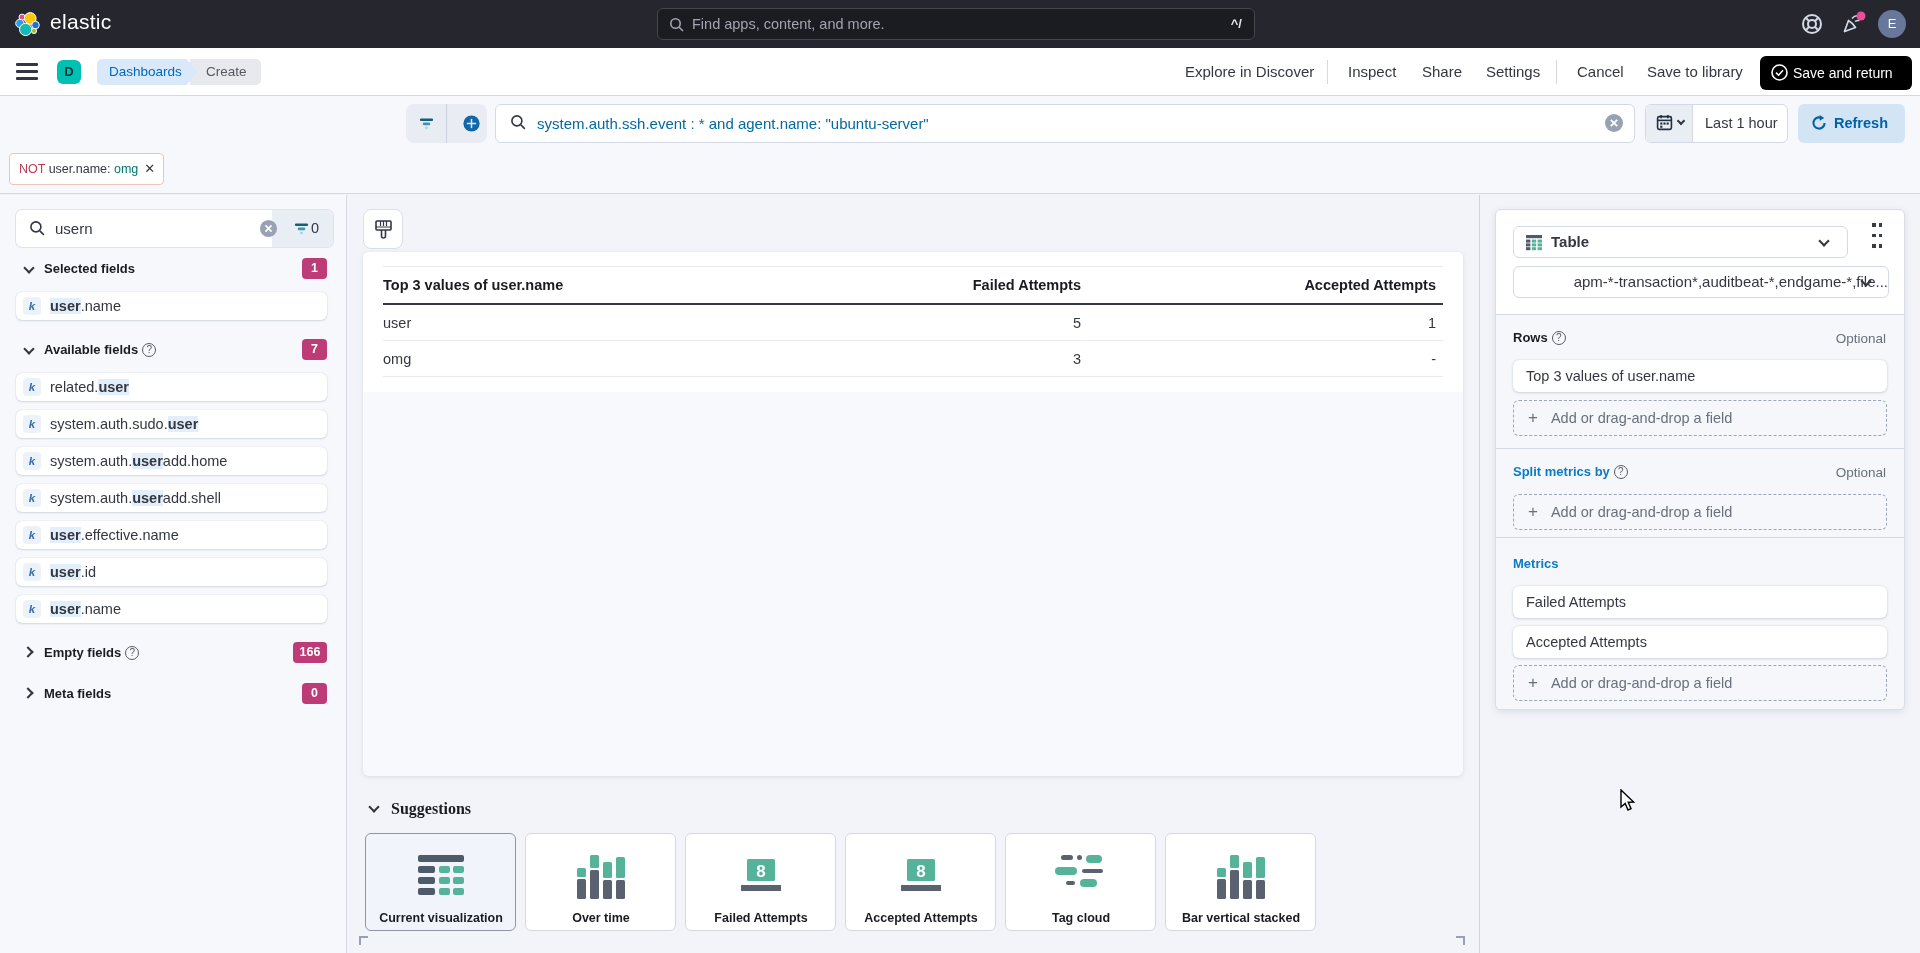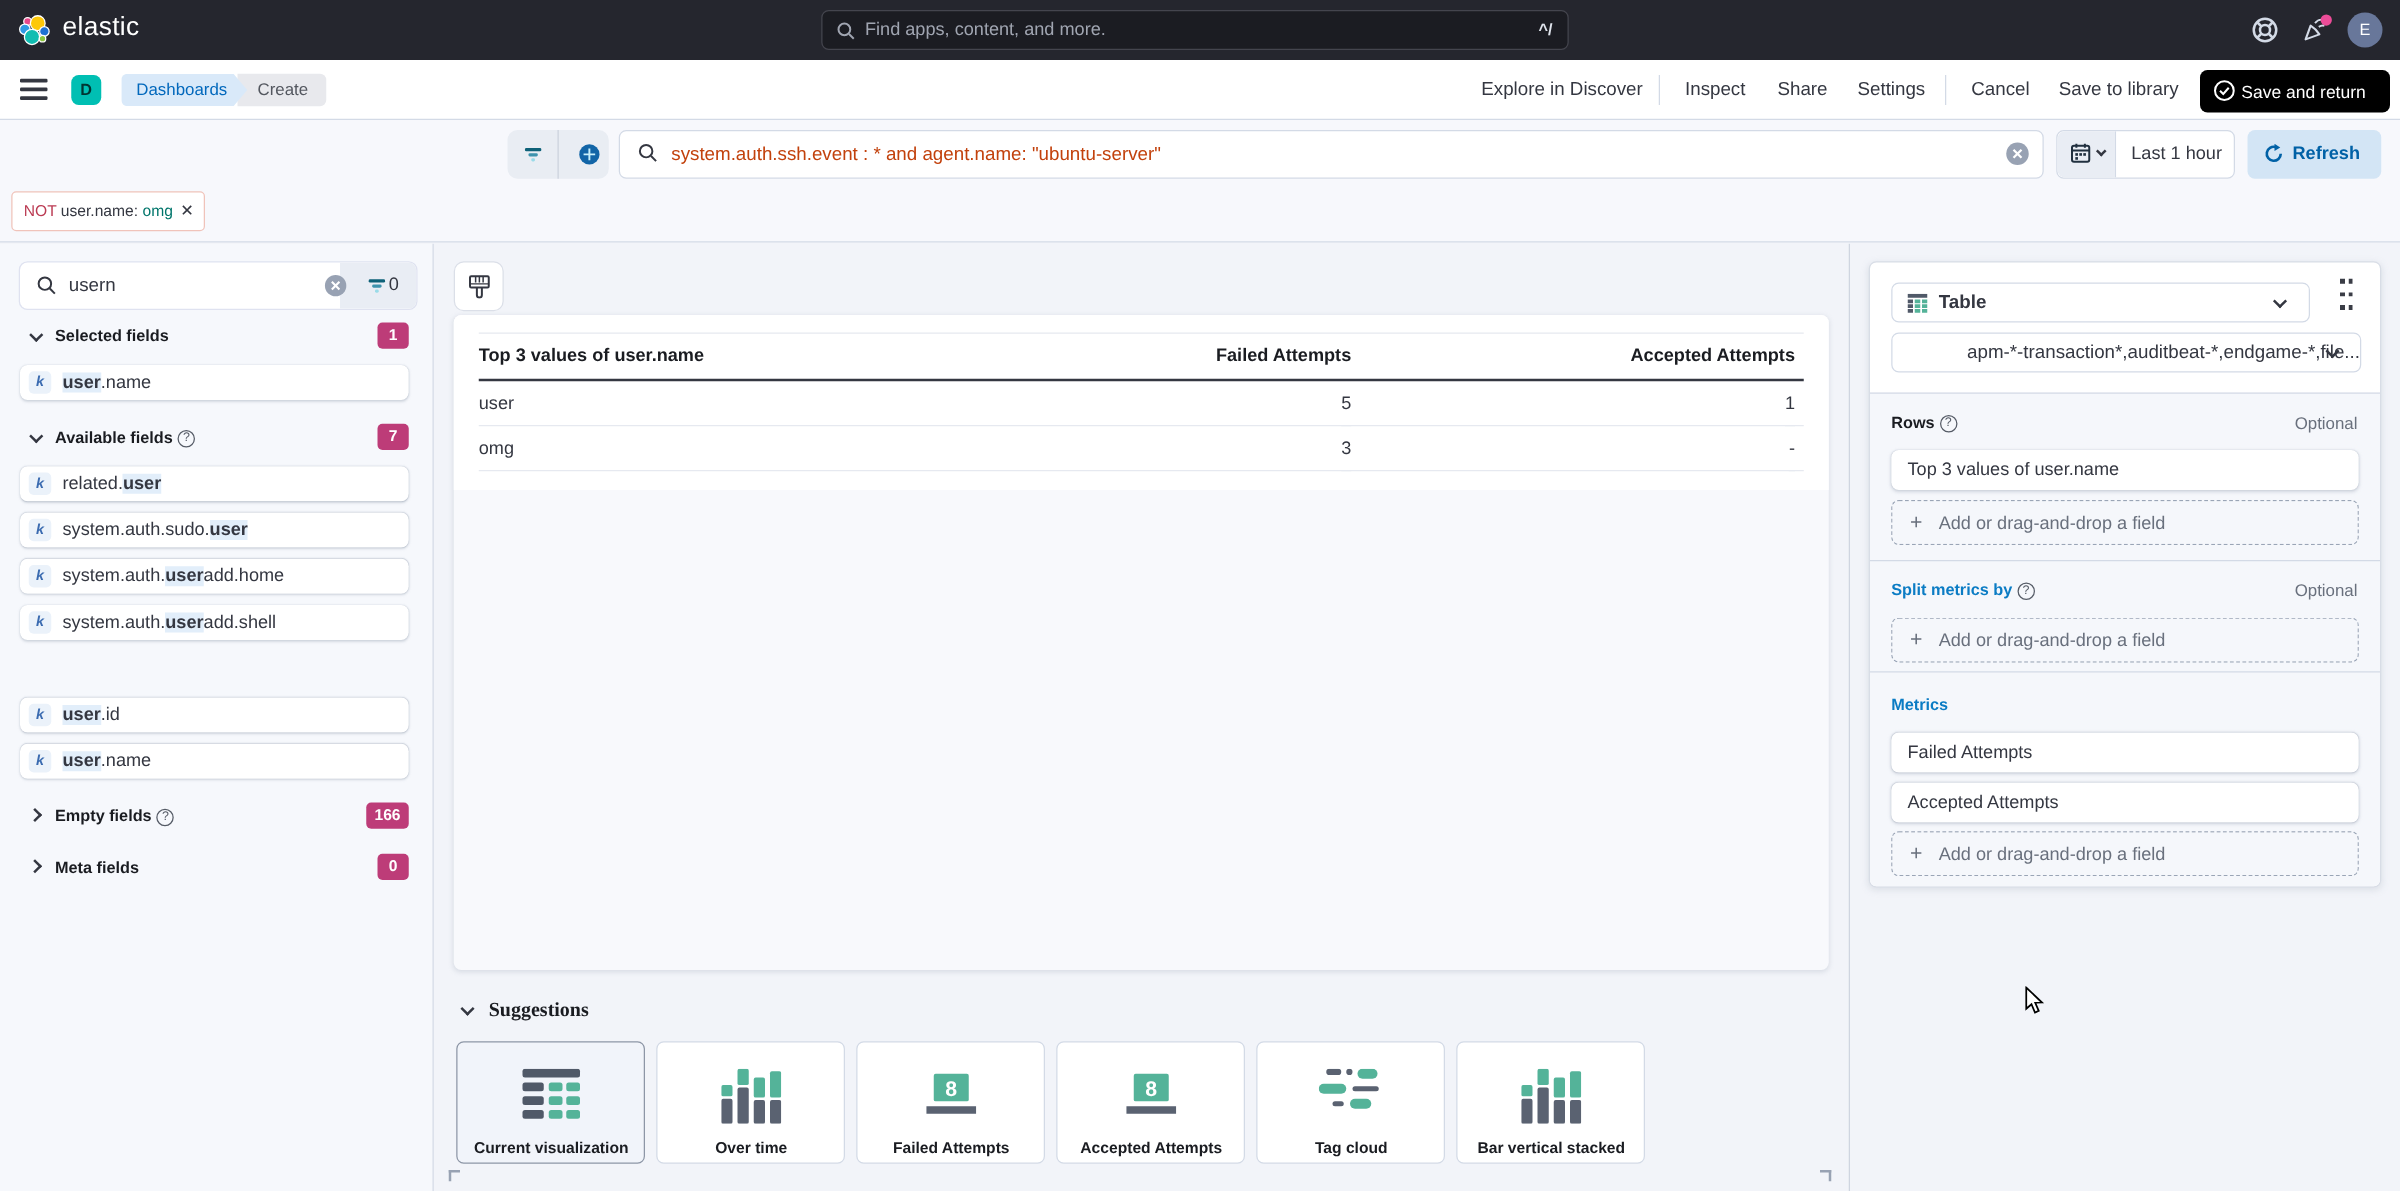--- a/index.html
+++ b/index.html
@@ -29,21 +29,21 @@
 
   
   #qbar { position:absolute; left:0; top:96px; width:1920px; height:98px; background:#f7f8fc; border-bottom:1px solid #d3dae6; }
   .ctl { position:absolute; top:104px; height:39px; background:#fff; border:1px solid #d3dae6; border-radius:6px; }
   #dvgroup { left:9px; width:387px; }
   #dvgroup .lbl { position:absolute; left:0; top:0; width:88px; height:37px; line-height:37px; font-size:14.5px; padding-left:12px; border-right:1px solid #d3dae6; border-radius:6px 0 0 6px; background:#edf0f6; }
   #dvgroup .val { position:absolute; left:88px; top:0; width:270px; height:37px; line-height:37px; font-size:15px; font-weight:bold; padding-left:8px; white-space:nowrap; }
   #fgroup { position:absolute; left:406px; top:104px; width:81px; height:39px; background:#e9edf3; border-radius:8px; }
   #fgroup .div { position:absolute; left:40px; top:0; width:1px; height:39px; background:#ccd2dd; }
   #qinput { left:495px; width:1140px; }
-  #qinput .qtext { position:absolute; left:41px; top:0; height:37px; line-height:37px; font-size:15px; color:#c2410c; white-space:nowrap; }
+  #qinput .qtext { position:absolute; left:41px; top:0; height:37px; line-height:37px; font-size:15px; color:#0369a1; white-space:nowrap; }
   #tgroup { position:absolute; left:1645px; top:104px; width:143px; height:39px; background:#fff; border:1px solid #d3dae6; border-radius:6px; }
   #tgroup .cal { position:absolute; left:0; top:0; width:47px; height:37px; background:#e9edf4; border-radius:6px 0 0 6px; border-right:1px solid #d3dae6; }
   #tgroup .txt { position:absolute; left:59px; top:0; height:37px; line-height:37px; font-size:14.5px; }
   #refresh { position:absolute; left:1798px; top:104px; width:107px; height:39px; background:#d3e5f5; border-radius:6px; color:#0061a6; font-size:14.5px; font-weight:bold; line-height:39px; }
   #fpill { position:absolute; left:9px; top:153px; height:32px; background:#fff; border:1px solid #f0c3ba; border-radius:4px; font-size:12.5px; line-height:30px; padding:0 8px 0 9px; }
   #fpill .not { color:#bb3b53; }
   #fpill .val { color:#00756b; }
   #fpill .x { color:#343741; margin-left:6px; font-size:13px; }
 
   
@@ -234,20 +234,21 @@
     <div class="acchdr" style="top:66px;">Selected fields</div>
     <div class="badge" style="left:302px; top:63px; width:25px;">1</div>
     <div class="fitem" style="top:97px"><span class="k">k</span><span class="hl">user</span>.name</div>
     <div class="chevD" style="left:25px;top:150px"></div>
     <div class="acchdr" style="top:147px;">Available fields<span class="qmark">?</span></div>
     <div class="badge" style="left:302px; top:144px; width:25px;">7</div>
     <div class="fitem" style="top:178px"><span class="k">k</span>related.<span class="hl">user</span></div>
     <div class="fitem" style="top:215px"><span class="k">k</span>system.auth.sudo.<span class="hl">user</span></div>
     <div class="fitem" style="top:252px"><span class="k">k</span>system.auth.<span class="hl">user</span>add.home</div>
     <div class="fitem" style="top:289px"><span class="k">k</span>system.auth.<span class="hl">user</span>add.shell</div>
+    <div class="fitem" style="top:326px"><span class="k">k</span><span class="hl">user</span>.effective.name</div>
     <div class="fitem" style="top:363px"><span class="k">k</span><span class="hl">user</span>.id</div>
     <div class="fitem" style="top:400px"><span class="k">k</span><span class="hl">user</span>.name</div>
     <div class="chevR" style="left:24px;top:453px"></div>
     <div class="acchdr" style="top:450px;">Empty fields<span class="qmark">?</span></div>
     <div class="badge" style="left:293px; top:447px; width:34px;">166</div>
     <div class="chevR" style="left:24px;top:494px"></div>
     <div class="acchdr" style="top:491px;">Meta fields</div>
     <div class="badge" style="left:302px; top:488px; width:25px;">0</div>
   </div>
 

